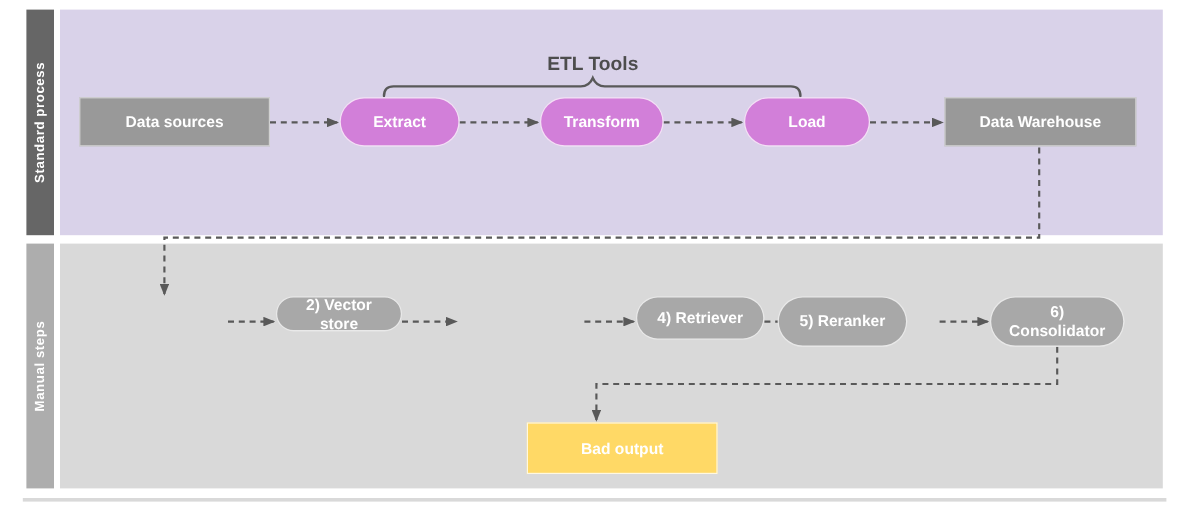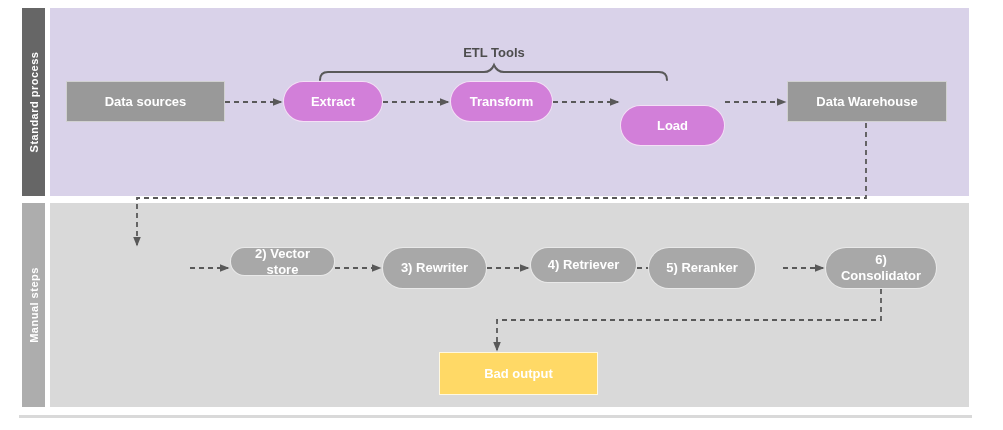--- a/index.html
+++ b/index.html
@@ -60,21 +60,21 @@
     stroke-width: 2;
     stroke-linecap: round;
   }
 
   .etl-label {
     position: absolute;
     left: 494px;
     top: 45px;
     transform: translateX(-50%);
     color: var(--annotation-text);
-    font-size: 13px;
+    font-size: 16px;
     font-weight: bold;
     white-space: nowrap;
   }
 
   .node {
     position: absolute;
     display: flex;
     align-items: center;
     justify-content: center;
     text-align: center;
@@ -155,32 +155,29 @@
 
   <div class="node rect-gray" style="left:66px; top:81px; width:159px; height:41px;">
     <span>Data sources</span>
   </div>
   <div class="node pill pill-purple" style="left:283px; top:81px; width:100px; height:41px;">
     <span>Extract</span>
   </div>
   <div class="node pill pill-purple" style="left:450px; top:81px; width:103px; height:41px;">
     <span>Transform</span>
   </div>
-  <div class="node pill pill-purple" style="left:620px; top:81px; width:105px; height:41px;margin-top:24px;">
+  <div class="node pill pill-purple" style="left:620px; top:81px; width:105px; height:41px;">
     <span>Load</span>
   </div>
   <div class="node rect-gray" style="left:787px; top:81px; width:160px; height:41px;">
     <span>Data Warehouse</span>
   </div>
 
   <div class="node pill pill-gray" style="left:230px; top:247px; width:105px; height:29px;">
     <span>2) Vector store</span>
-  </div>
-  <div class="node pill pill-gray" style="left:382px; top:247px; width:105px; height:42px;">
-    <span>3) Rewriter</span>
   </div>
   <div class="node pill pill-gray" style="left:530px; top:247px; width:107px; height:36px;">
     <span>4) Retriever</span>
   </div>
   <div class="node pill pill-gray" style="left:648px; top:247px; width:108px; height:42px;">
     <span>5) Reranker</span>
   </div>
   <div class="node pill pill-gray" style="left:825px; top:247px; width:112px; height:42px;">
     <span>6) Consolidator</span>
   </div>

